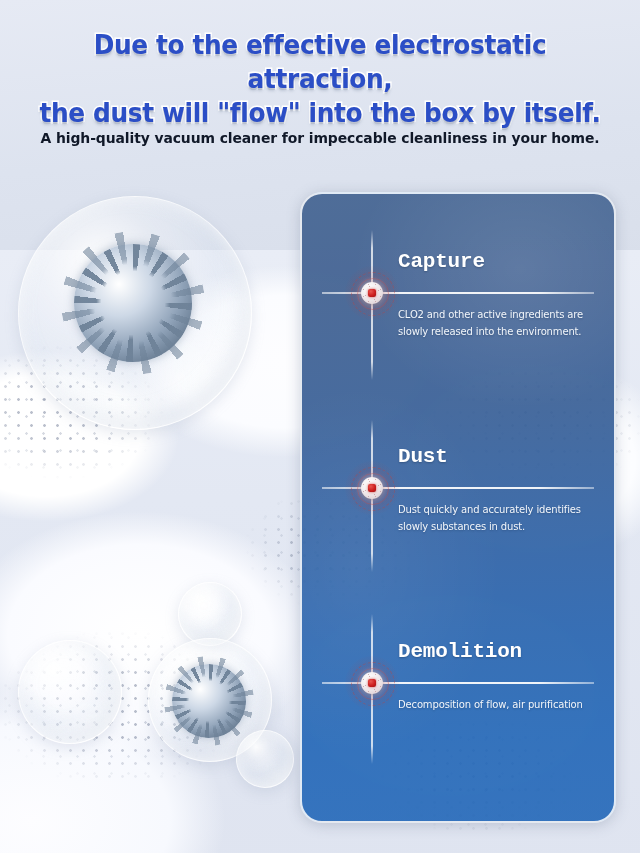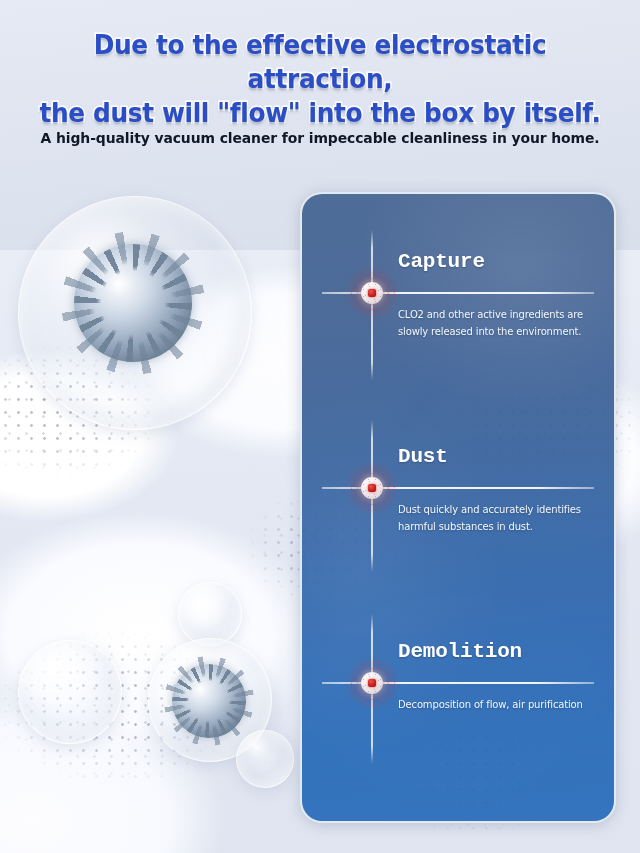--- a/index.html
+++ b/index.html
@@ -364,21 +364,21 @@
       <div class="feature-title">Dust</div>
       <div class="feature-rule"></div>
       <div class="marker">
         <div class="marker-glow"></div>
         <div class="marker-ring"></div>
         <div class="marker-ring2"></div>
         <div class="marker-disc"></div>
         <div class="marker-spokes"></div>
         <div class="marker-core"></div>
       </div>
-      <div class="feature-desc">Dust quickly and accurately identifies harmful substances in dust.</div>
+      <div class="feature-desc">Dust quickly and accurately identifies slowly substances in dust.</div>
     </div>
 
     <div class="feature" style="top:446px;">
       <div class="feature-title">Demolition</div>
       <div class="feature-rule"></div>
       <div class="marker">
         <div class="marker-glow"></div>
         <div class="marker-ring"></div>
         <div class="marker-ring2"></div>
         <div class="marker-disc"></div>

